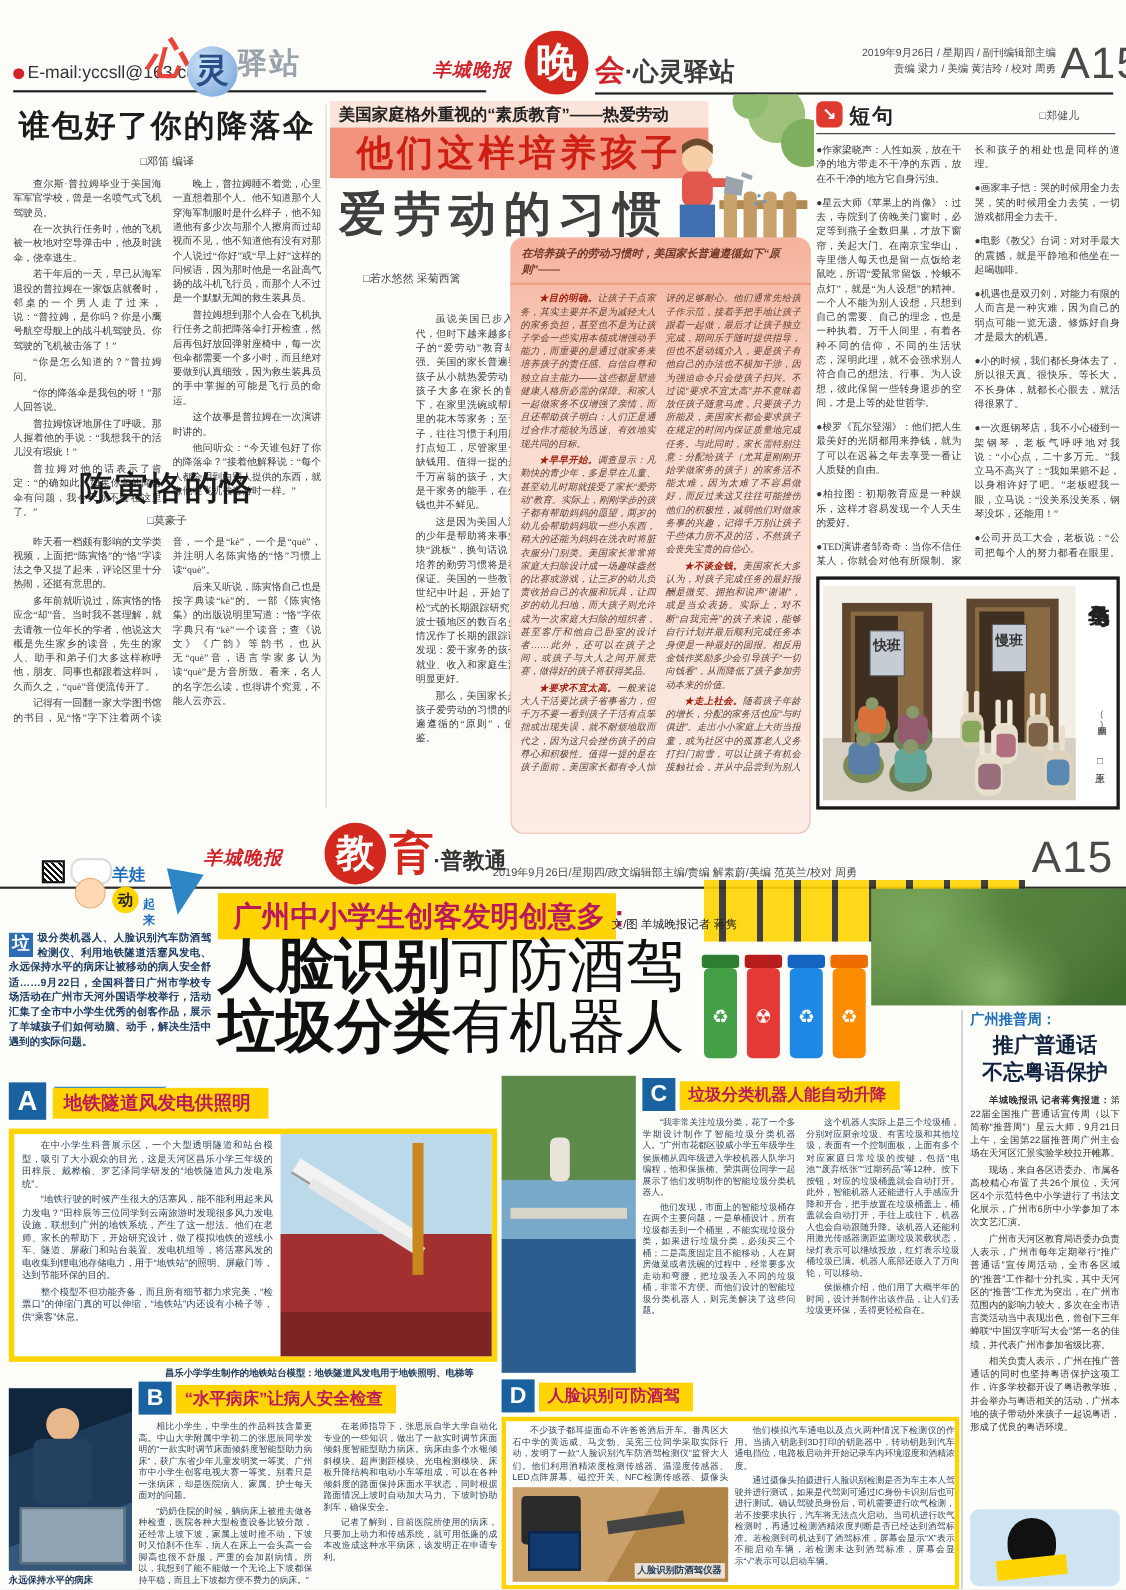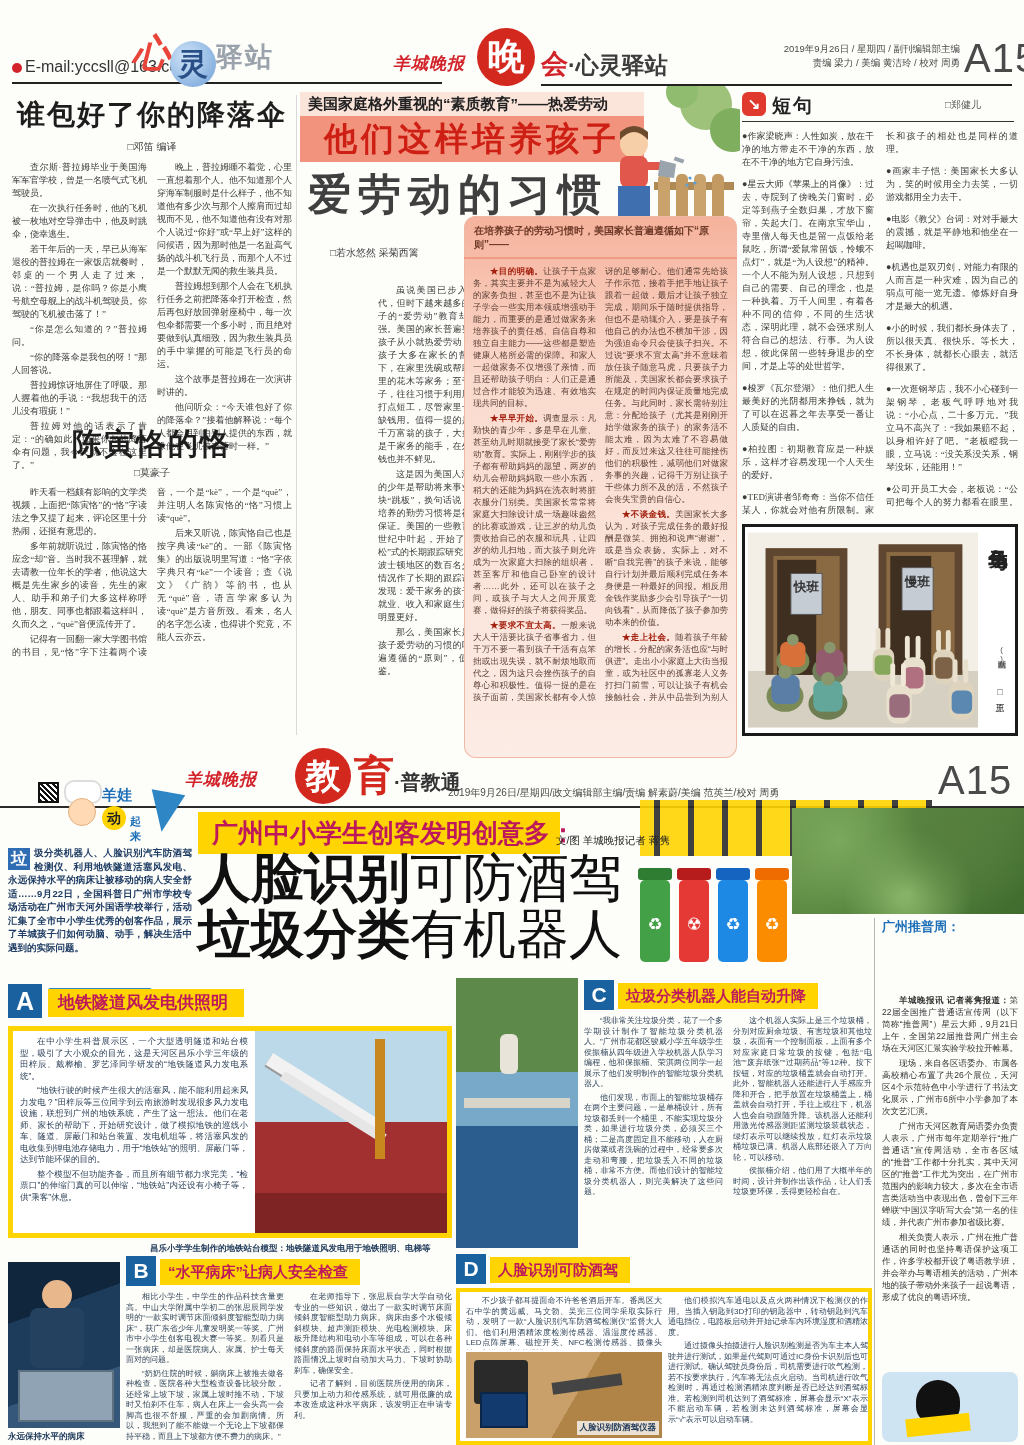--- a/index.html
+++ b/index.html
@@ -116,21 +116,21 @@
     <rect x="24" y="100" width="32" height="30" fill="#3f6fae"></rect>
   </svg>
 
   <div class="abs" style="left:330px;top:246px;font-size:10px;color:#444;">□若水悠然 采菊西篱</div>
   <div class="abs tbody serif clip" style="left:330px;top:284px;width:130px;height:466px;margin-left:48px;">
     <p>虽说美国已步入了机器时代，但时下越来越多的家庭对孩子的“爱劳动”教育却在不断加强。美国的家长普遍要求自家的孩子从小就热爱劳动，学龄前的孩子大多在家长的督促和指导下，在家里洗碗或帮助修剪园子里的花木等家务；至于大些的孩子，往往习惯于利用周末和假日打点短工，尽管家里一般开支不缺钱用。值得一提的是，即便是千万富翁的孩子，大多在家中也是干家务的能手，在外打零工挣钱也并不鲜见。</p>
     <p>这是因为美国人深信，勤劳的少年是帮助将来事业成功的一块“跳板”，换句话说，少年时代培养的勤劳习惯将是福祉未来的保证。美国的一些教育专家自上世纪中叶起，开始了一项“马拉松”式的长期跟踪研究，对居住在波士顿地区的数百名少年的成长情况作了长期的跟踪调查，结果发现：爱干家务的孩子长大后，就业、收入和家庭生活的状况都明显更好。</p>
     <p>那么，美国家长是怎样培养孩子爱劳动的习惯的呢？他们普遍遵循的“原则”，值得我们借鉴。</p>
   </div>
 
-  <div class="abs pinkbox" style="left:464px;top:216px;width:273px;height:542px;">
+  <div class="abs pinkbox" style="left:464px;top:216px;width:273px;height:542px;font-style:italic;">
     <div class="pbhead">在培养孩子的劳动习惯时，美国家长普遍遵循如下“原则”——</div>
     <div class="cols2 clip" style="margin:6px 9px 0;height:440px;column-gap:9px;">
       <p class="pbody"><b class="plead">★目的明确。</b><span>让孩子干点家务，其实主要并不是为减轻大人的家务负担，甚至也不是为让孩子学会一些实用本领或增强动手能力，而重要的是通过做家务来培养孩子的责任感、自信自尊和独立自主能力——这些都是塑造健康人格所必需的保障。和家人一起做家务不仅增强了亲情，而且还帮助孩子明白：人们正是通过合作才能较为迅速、有效地实现共同的目标。</span></p>
       <p class="pbody"><b class="plead">★早早开始。</b><span>调查显示：凡勤快的青少年，多是早在儿童、甚至幼儿时期就接受了家长“爱劳动”教育。实际上，刚刚学步的孩子都有帮助妈妈的愿望，两岁的幼儿会帮助妈妈取一些小东西，稍大的还能为妈妈在洗衣时将脏衣服分门别类。美国家长常常将家庭大扫除设计成一场趣味盎然的比赛或游戏，让三岁的幼儿负责收拾自己的衣服和玩具，让四岁的幼儿扫地，而大孩子则允许成为一次家庭大扫除的组织者，甚至客厅和他自己卧室的设计者……此外，还可以在孩子之间，或孩子与大人之间开展竞赛，做得好的孩子将获得奖品。</span></p>
       <p class="pbody"><b class="plead">★要求不宜太高。</b><span>一般来说大人干活要比孩子省事省力，但千万不要一看到孩子干活有点笨拙或出现失误，就不耐烦地取而代之，因为这只会挫伤孩子的自尊心和积极性。值得一提的是在孩子面前，美国家长都有令人惊讶的足够耐心。他们通常先给孩子作示范，接着手把手地让孩子跟着一起做，最后才让孩子独立完成，期间乐于随时提供指导，但也不是动辄介入，要是孩子有他自己的办法也不横加干涉，因为强迫命令只会使孩子扫兴。不过说“要求不宜太高”并不意味着放任孩子随意马虎，只要孩子力所能及，美国家长都会要求孩子在规定的时间内保证质量地完成任务。与此同时，家长需特别注意：分配给孩子（尤其是刚刚开始学做家务的孩子）的家务活不能太难，因为太难了不容易做好，而反过来这又往往可能挫伤他们的积极性，减弱他们对做家务事的兴趣，记得千万别让孩子干些体力所不及的活，不然孩子会丧失宝贵的自信心。</span></p>
       <p class="pbody"><b class="plead">★不谈金钱。</b><span>美国家长大多认为，对孩子完成任务的最好报酬是微笑、拥抱和说声“谢谢”，或是当众表扬。实际上，对不断“自我完善”的孩子来说，能够自行计划并最后顺利完成任务本身便是一种最好的回报。相反用金钱作奖励多少会引导孩子“一切向钱看”，从而降低了孩子参加劳动本来的价值。</span></p>
       <p class="pbody"><b class="plead">★走上社会。</b><span>随着孩子年龄的增长，分配的家务活也应“与时俱进”。走出小小家庭上大街当报童，或为社区中的孤寡老人义务打扫门前雪，可以让孩子有机会接触社会，并从中品尝到为别人服务的快乐；同时，对进一步培养他们的社会责任感和独立工作能力也大有裨益。</span></p>
 
     </div>
   </div>
@@ -138,21 +138,21 @@
   <div class="abs" style="left:742px;top:92px;width:24px;height:24px;background:#e03a2f;border-radius:6px;color:#fff;font-weight:bold;font-size:15px;text-align:center;line-height:24px;">↘</div>
   <div class="abs" style="left:772px;top:93px;font-size:19px;font-weight:bold;color:#222;letter-spacing:2px;">短句</div>
   <div class="abs" style="left:945px;top:98px;font-size:10px;color:#555;">□郑健儿</div>
   <div class="abs" style="left:742px;top:121px;width:272px;border-top:1.5px solid #333;"></div>
   <div class="abs serif cols2 clip" style="left:742px;top:130px;width:276px;height:388px;column-gap:12px;">
     <p class="quote">●作家梁晓声：人性如炭，放在干净的地方带走不干净的东西，放在不干净的地方它自身污浊。</p>
     <p class="quote">●星云大师《苹果上的肖像》：过去，寺院到了傍晚关门窗时，必定等到燕子全数归巢，才放下窗帘，关起大门。在南京宝华山，寺里僧人每天也是留一点饭给老鼠吃，所谓“爱鼠常留饭，怜蛾不点灯”，就是“为人设想”的精神。一个人不能为别人设想，只想到自己的需要、自己的理念，也是一种执着。万千人间里，有着各种不同的信仰，不同的生活状态，深明此理，就不会强求别人符合自己的想法、行事。为人设想，彼此保留一些转身退步的空间，才是上等的处世哲学。</p>
     <p class="quote">●梭罗《瓦尔登湖》：他们把人生最美好的光阴都用来挣钱，就为了可以在迟暮之年去享受一番让人质疑的自由。</p>
     <p class="quote">●柏拉图：初期教育应是一种娱乐，这样才容易发现一个人天生的爱好。</p>
     <p class="quote">●TED演讲者邹奇奇：当你不信任某人，你就会对他有所限制。家长和孩子的相处也是同样的道理。</p>
-    <p class="quote">●画家丰子恺：美国家长大多认为，笑的时候用全力去笑，一切游戏都用全力去干。</p>
+    <p class="quote">●画家丰子恺：哭的时候用全力去哭，笑的时候用全力去笑，一切游戏都用全力去干。</p>
     <p class="quote">●电影《教父》台词：对对手最大的震撼，就是平静地和他坐在一起喝咖啡。</p>
     <p class="quote">●机遇也是双刃剑，对能力有限的人而言是一种灾难，因为自己的弱点可能一览无遗。修炼好自身才是最大的机遇。</p>
     <p class="quote">●小的时候，我们都长身体去了，所以很天真、很快乐。等长大，不长身体，就都长心眼去，就活得很累了。</p>
     <p class="quote">●一次逛钢琴店，我不小心碰到一架钢琴，老板气呼呼地对我说：“小心点，二十多万元。”我立马不高兴了：“我如果赔不起，以身相许好了吧。”老板瞪我一眼，立马说：“没关系没关系，钢琴没坏，还能用！”</p>
     <p class="quote">●公司开员工大会，老板说：“公司把每个人的努力都看在眼里。现在，请大家大声说出你对公司做过哪些贡献！”轮到一个新员工时，她掐着指甲想了想，小声说：“晚点来，早点走，为公司节约了电费。”</p>
 
   </div>
 
   <div class="abs" style="left:742px;top:524px;width:276px;height:212px;border:3px solid #1a1a1a;background:#fff;box-sizing:border-box;">
     <svg width="230" height="200" viewBox="0 0 236 200" style="position:absolute;left:3px;top:3px;">
@@ -324,20 +324,24 @@
       <div class="cap" style="position:absolute;right:3px;bottom:3px;background:rgba(255,255,255,.75);padding:1px 3px;">人脸识别防酒驾仪器</div>
     </div>
     <div class="nbody2 clip" style="position:absolute;left:208px;top:4px;width:200px;height:142px;">
       <p>他们模拟汽车通电以及点火两种情况下检测仪的作用。当插入钥匙到3D打印的钥匙器中，转动钥匙到汽车通电挡位，电路板启动并开始记录车内环境湿度和酒精浓度。</p>
       <p>通过摄像头拍摄进行人脸识别检测是否为车主本人驾驶并进行测试，如果是代驾则可通过IC身份卡识别后也可进行测试。确认驾驶员身份后，司机需要进行吹气检测，若不按要求执行，汽车将无法点火启动。当司机进行吹气检测时，再通过检测酒精浓度判断是否已经达到酒驾标准。若检测到司机达到了酒驾标准，屏幕会显示“X”表示不能启动车辆，若检测未达到酒驾标准，屏幕会显示“√”表示可以启动车辆。</p>
     </div>
   </div>
 
   <div class="abs" style="left:874px;top:918px;width:1px;height:527px;background:#b5b5b5;"></div>
   <div class="abs" style="left:882px;top:918px;font-size:13px;font-weight:bold;color:#1e6fb8;">广州推普周：</div>
+  <div class="abs" style="left:880px;top:938px;width:140px;text-align:center;font-size:19px;font-weight:900;color:#12243f;line-height:25px;">
+    <div>推广普通话</div>
+    <div>不忘粤语保护</div>
+  </div>
   <div class="abs clip" style="left:882px;top:994px;width:136px;height:372px;font-size:8.5px;line-height:12px;color:#333;text-align:justify;">
     <p style="margin:0 0 3px;text-indent:2em;"><b>羊城晚报讯 记者蒋隽报道：</b><span>第22届全国推广普通话宣传周（以下简称“推普周”）星云大师，9月21日上午，全国第22届推普周广州主会场在天河区汇景实验学校拉开帷幕。</span></p>
     <p style="margin:0 0 3px;text-indent:2em;">现场，来自各区语委办、市属各高校精心布置了共26个展位，天河区4个示范特色中小学进行了书法文化展示，广州市6所中小学参加了本次文艺汇演。</p>
     <p style="margin:0 0 3px;text-indent:2em;">广州市天河区教育局语委办负责人表示，广州市每年定期举行“推广普通话”宣传周活动，全市各区域的“推普”工作都十分扎实，其中天河区的“推普”工作尤为突出，在广州市范围内的影响力较大，多次在全市语言类活动当中表现出色，曾创下三年蝉联“中国汉字听写大会”第一名的佳绩，并代表广州市参加省级比赛。</p>
     <p style="margin:0 0 3px;text-indent:2em;">相关负责人表示，广州在推广普通话的同时也坚持粤语保护这项工作，许多学校都开设了粤语教学班，并会举办与粤语相关的活动，广州本地的孩子带动外来孩子一起说粤语，形成了优良的粤语环境。</p>
   </div>
   <div class="abs" style="left:882px;top:1372px;width:136px;height:70px;background:#cfe4f2;border-radius:8px;">
     <div style="position:absolute;left:34px;top:8px;width:44px;height:44px;border-radius:50% 50% 40% 40%;background:#111;"></div>
     <div style="position:absolute;left:24px;top:44px;width:64px;height:18px;background:#ffd400;transform:rotate(-6deg);"></div>
   </div>

